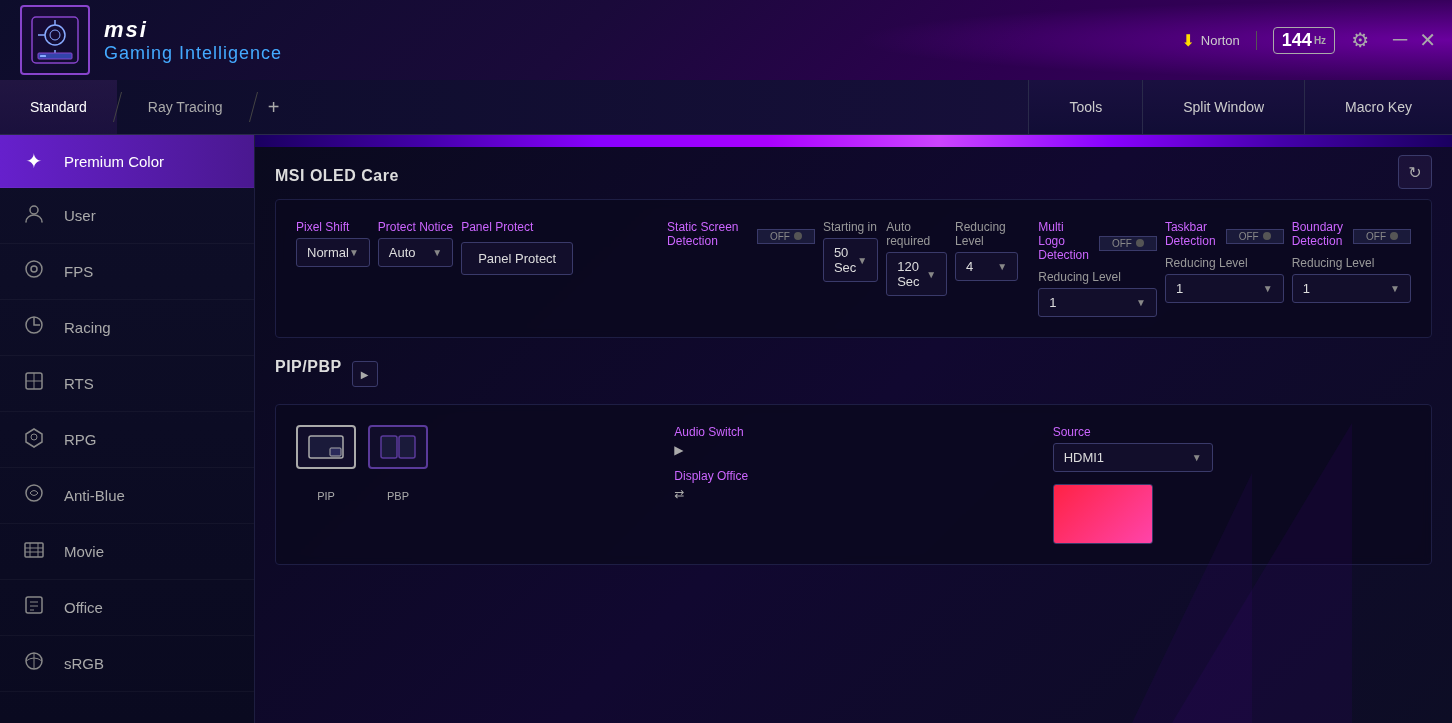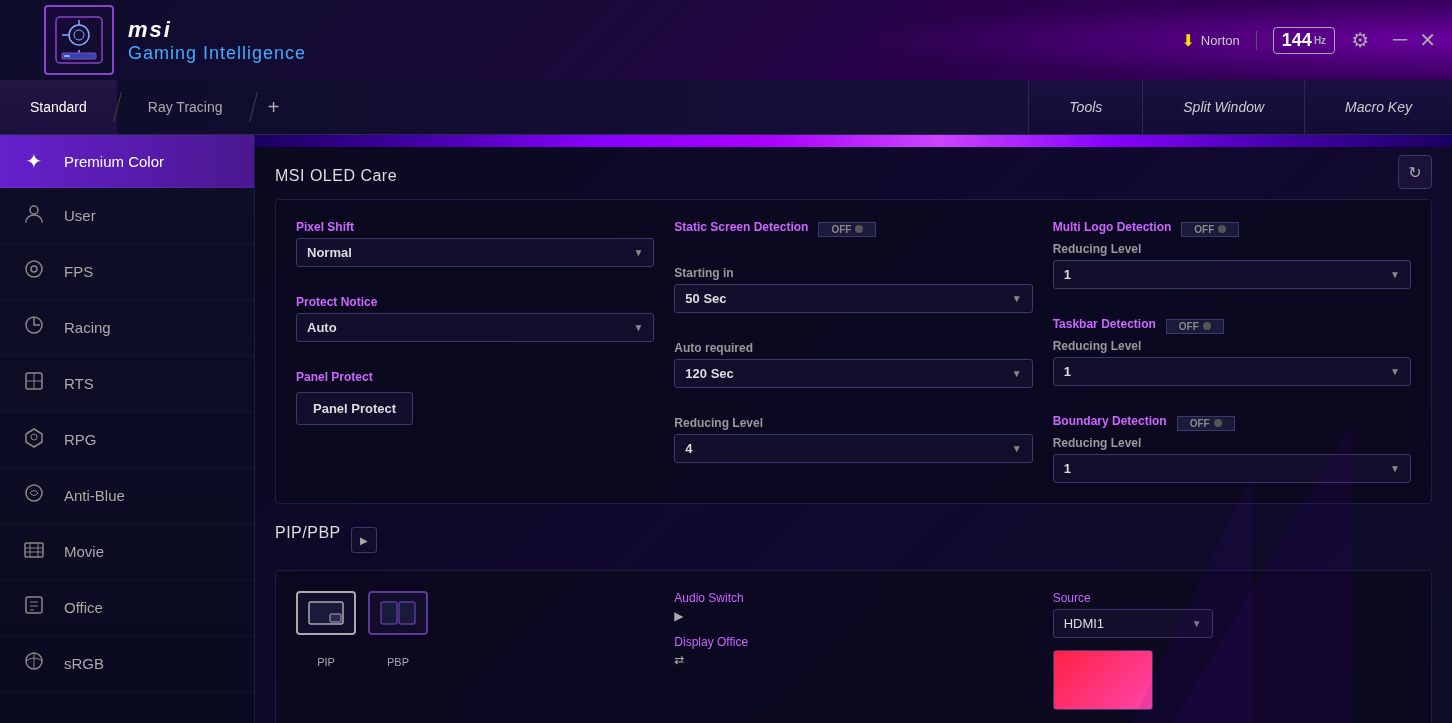--- a/index.html
+++ b/index.html
@@ -16,21 +16,20 @@
     
     .titlebar {
       position: absolute;
       top: 0; left: 0; right: 0;
       height: 80px;
       background: linear-gradient(135deg, #0d0d2b 0%, #1a0a3a 40%, #2d0050 70%, #3a0060 100%);
       display: flex;
       align-items: center;
       z-index: 10;
       overflow: hidden;
-      padding-left: 24px;
     }
     .titlebar-bg-accent {
       position: absolute;
       right: 0; top: 0;
       width: 600px; height: 80px;
       background: radial-gradient(ellipse at right, rgba(180,0,255,0.4) 0%, transparent 70%);
       pointer-events: none;
     }
     .logo-area {
       display: flex;
@@ -113,21 +112,21 @@
       background: #444;
       transform: skewX(-15deg);
     }
     .tab-add {
       width: 40px; height: 40px;
       display: flex; align-items: center; justify-content: center;
       color: #aaa; font-size: 20px; cursor: pointer;
     }
     .tabbar-right {
       margin-left: auto;
-      display: flex; height: 100%; font-style: italic;
+      display: flex; height: 100%;
     }
     .top-btn {
       display: flex; align-items: center; justify-content: center;
       padding: 0 40px;
       height: 100%;
       font-size: 14px;
       color: #ccc;
       cursor: pointer;
       border-left: 1px solid #2a2a4a;
       background: linear-gradient(180deg, #1a1040 0%, #110d35 100%);
@@ -189,42 +188,42 @@
       background: linear-gradient(90deg, #1a0060, #4400aa, #8800ff, #aa00ff, #cc44ff, #8800ff, #4400aa, #1a0060);
       margin: 0;
     }
 
     
     .section {
       margin: 20px 20px 0 20px;
     }
     .section-title {
       font-size: 16px;
-      font-weight: 400;
+      font-weight: 700;
       color: #ddd;
       margin-bottom: 14px;
       letter-spacing: 0.5px;
     }
 
     
     .card {
       background: rgba(10,8,30,0.85);
       border: 1px solid #1e1e44;
       border-radius: 4px;
       padding: 20px;
       backdrop-filter: blur(4px);
     }
 
     
     .oled-grid {
       display: grid;
       grid-template-columns: 1fr 1fr 1fr;
       gap: 20px;
     }
-    .oled-col { display: flex; flex-direction: column; gap: 28px; font-weight: bold; }
+    .oled-col { display: flex; flex-direction: row; gap: 8px; }
 
     .field-label {
       font-size: 12px;
       color: #cc66ff;
       margin-bottom: 4px;
     }
 
     .toggle-row {
       display: flex; align-items: center; gap: 10px;
     }

